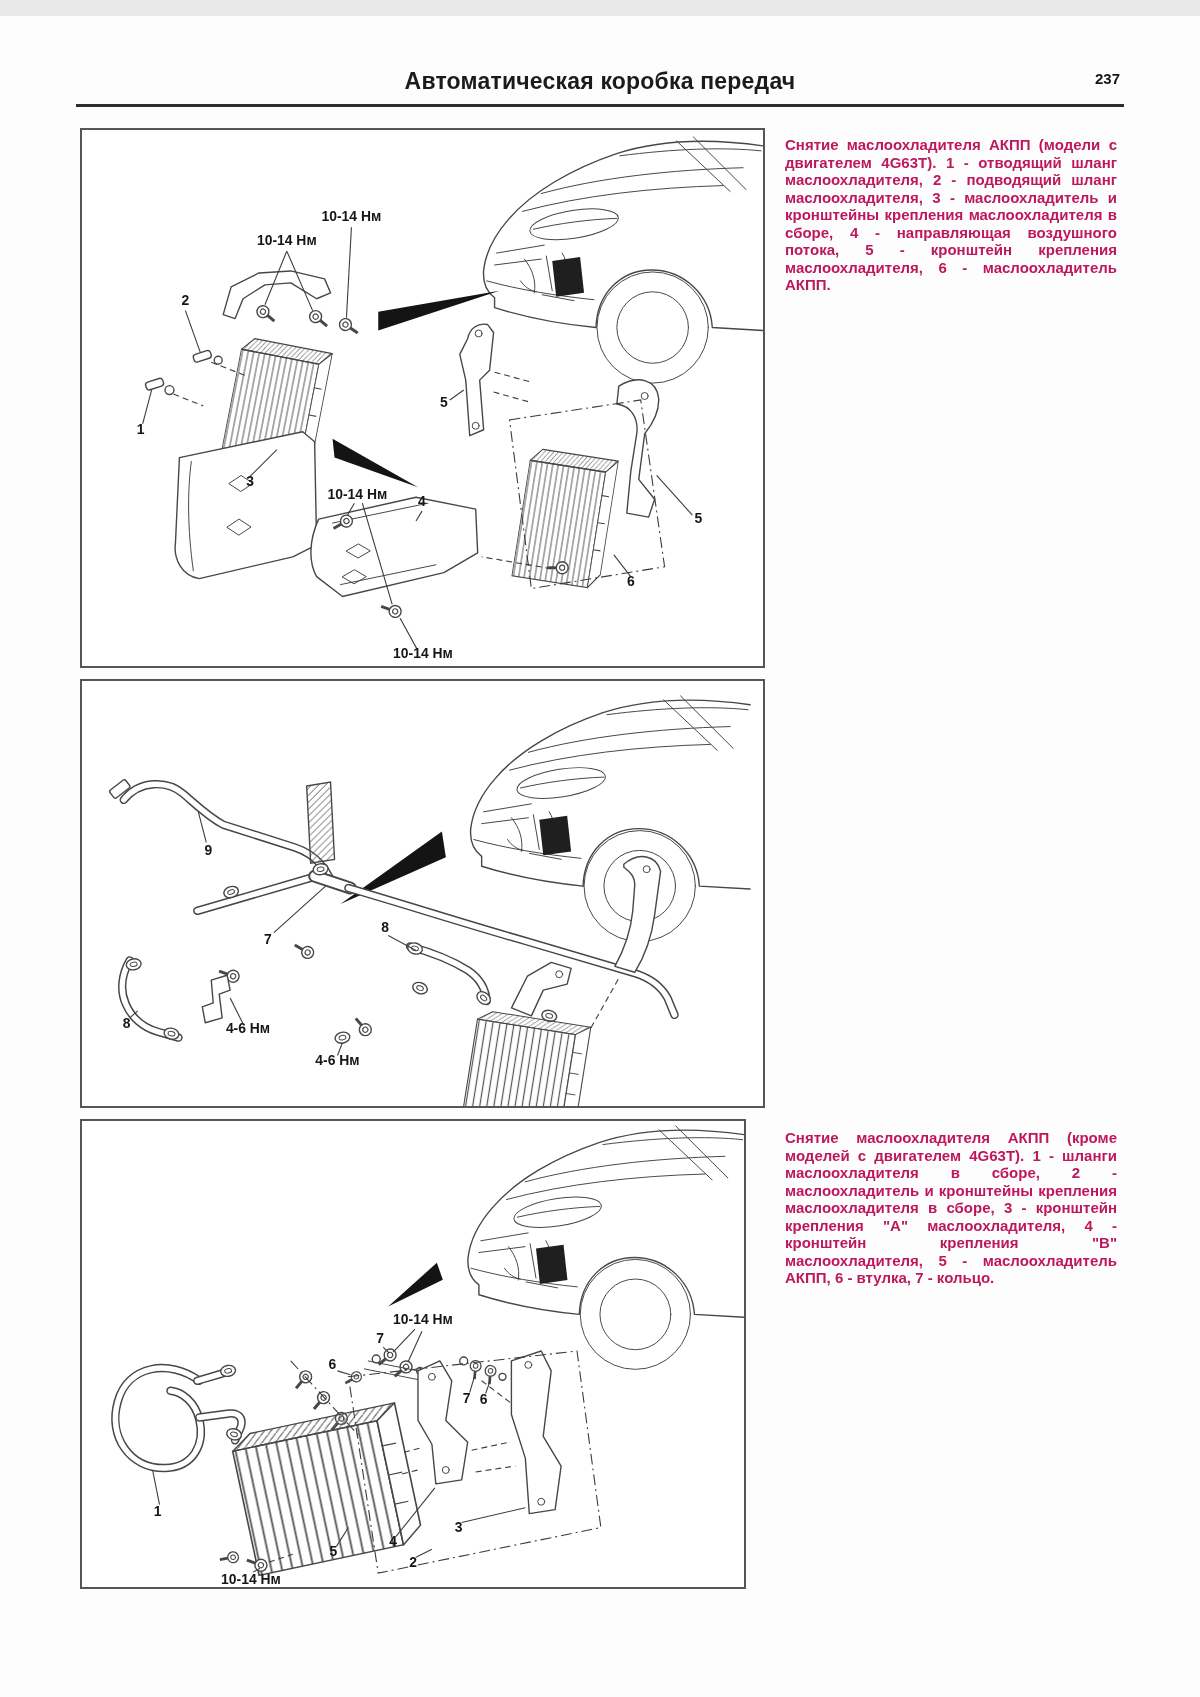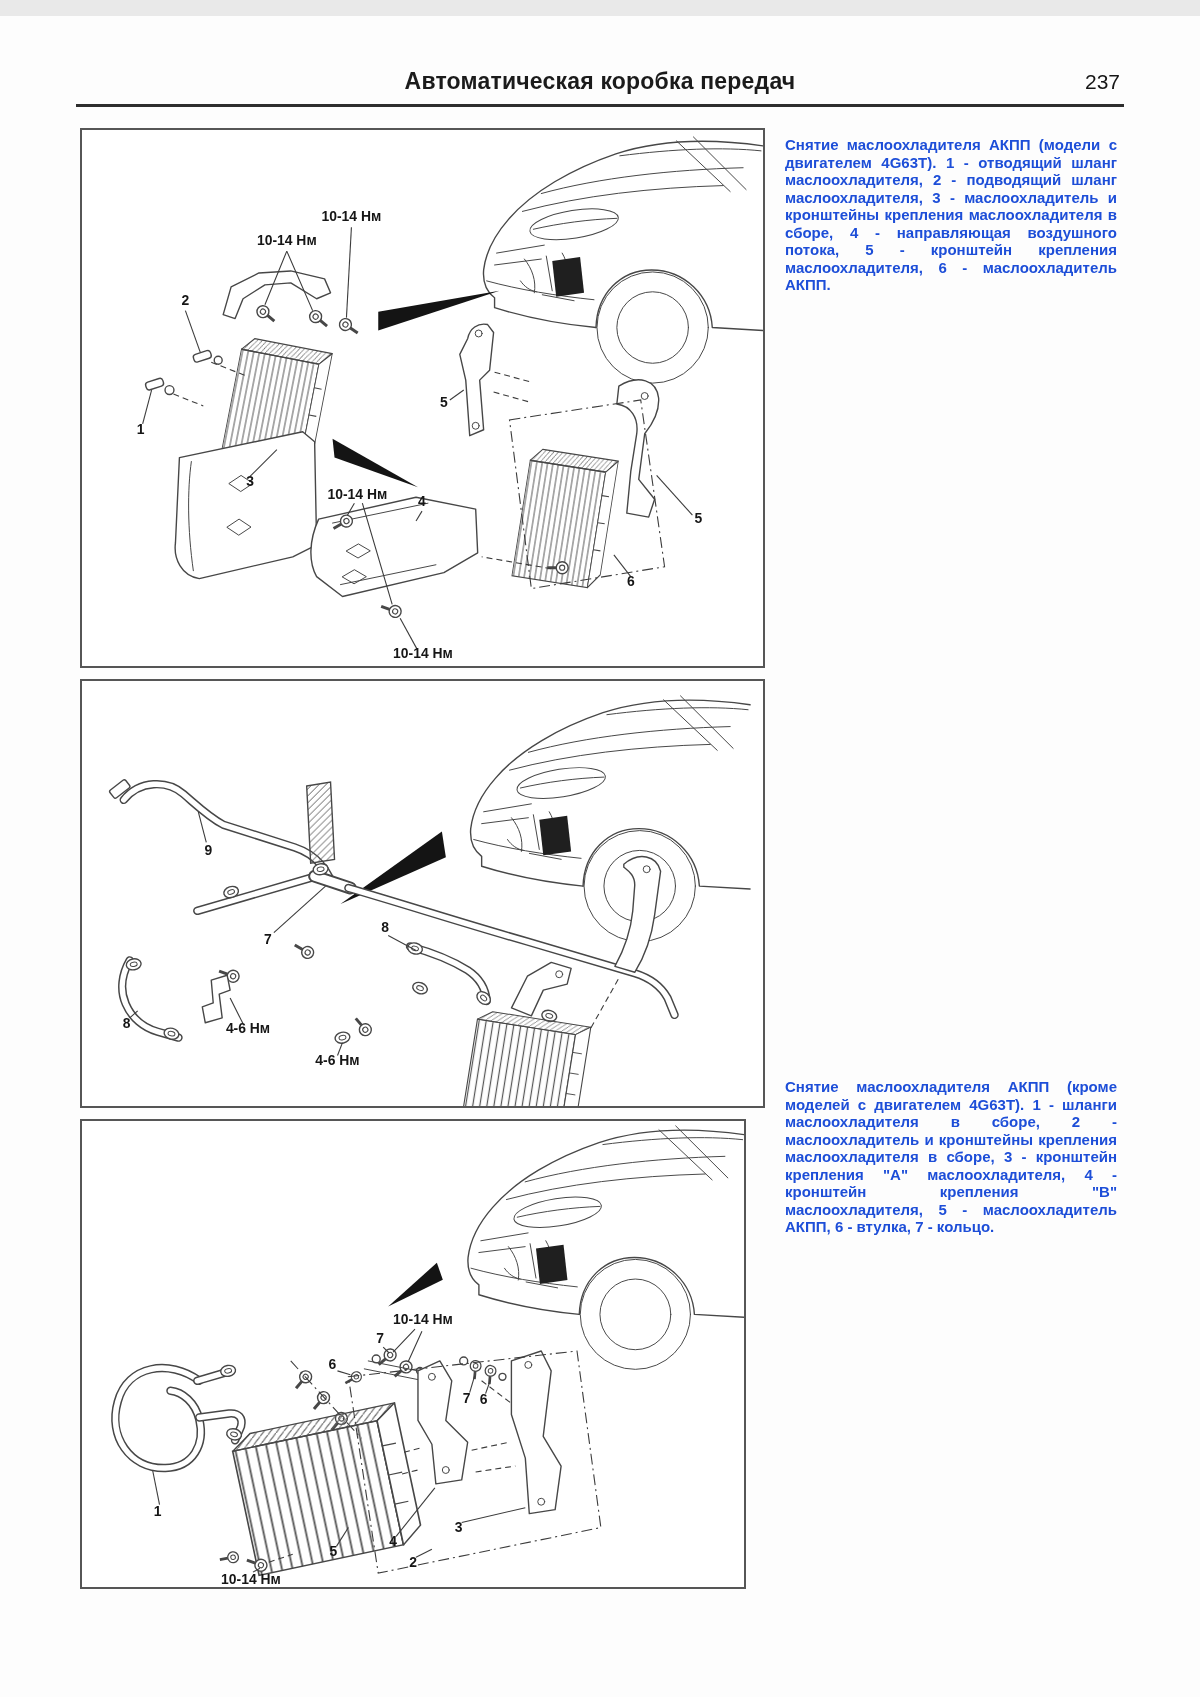--- a/index.html
+++ b/index.html
@@ -1,29 +1,29 @@
 <!DOCTYPE html>
 <html><head>
 <meta charset="utf-8">
 <style>
   *{margin:0;padding:0;box-sizing:border-box}
   html,body{background:#e9e9e9}
   body{font-family:"Liberation Sans",sans-serif}
   .page{position:relative;width:1200px;height:1697px;background:#fdfdfd;margin:16px auto;overflow:hidden;color:#161616}
   .header-row{position:absolute;left:80px;top:52px;width:1040px;text-align:center}
   .header-title{font-size:23px;font-weight:bold;letter-spacing:.2px;color:#1b1b1b}
-  .page-number{position:absolute;right:0;top:2px;font-size:21px;font-weight:normal}
+  .page-number{position:absolute;right:0;top:2px;font-size:15px;font-weight:bold}
   .header-rule{position:absolute;left:76px;top:88px;width:1048px;height:3px;background:#2e2e2e}
   .fig-box{position:absolute;left:80px;border:2px solid #565656;background:#fff}
   .box1{top:112px;width:685px;height:540px}
   .box2{top:663px;width:685px;height:429px}
   .box3{top:1103px;width:666px;height:470px}
   .diagram{width:100%;height:100%;display:block}
-  .caption{position:absolute;left:785px;width:332px;font-size:15px;line-height:17.5px;font-weight:bold;text-align:justify;color:#1d4ed8}
-  .cap1{top:120px}.cap2{top:670px}.cap3{top:1062px}
+  .caption{position:absolute;left:785px;width:332px;font-size:15px;line-height:17.5px;font-weight:bold;text-align:justify;color:#be185d}
+  .cap1{top:120px}.cap2{top:670px}.cap3{top:1113px}
   
   .ln{fill:none;stroke:#474747;stroke-width:1.4;stroke-linecap:round;stroke-linejoin:round}
   .lnf{fill:#fff;stroke:#474747;stroke-width:1.4;stroke-linecap:round;stroke-linejoin:round}
   .thin{stroke-width:1}
   .lead{fill:none;stroke:#3c3c3c;stroke-width:1.1}
   .dash{stroke-dasharray:6 4}
   .dashdot{stroke-dasharray:11 4 2 4}
   .blackfill{fill:#141414;stroke:none}
   .tube-o{fill:none;stroke:#474747;stroke-width:8.5;stroke-linecap:round;stroke-linejoin:round}
   .tube-i{fill:none;stroke:#fff;stroke-width:5.5;stroke-linecap:round;stroke-linejoin:round}

